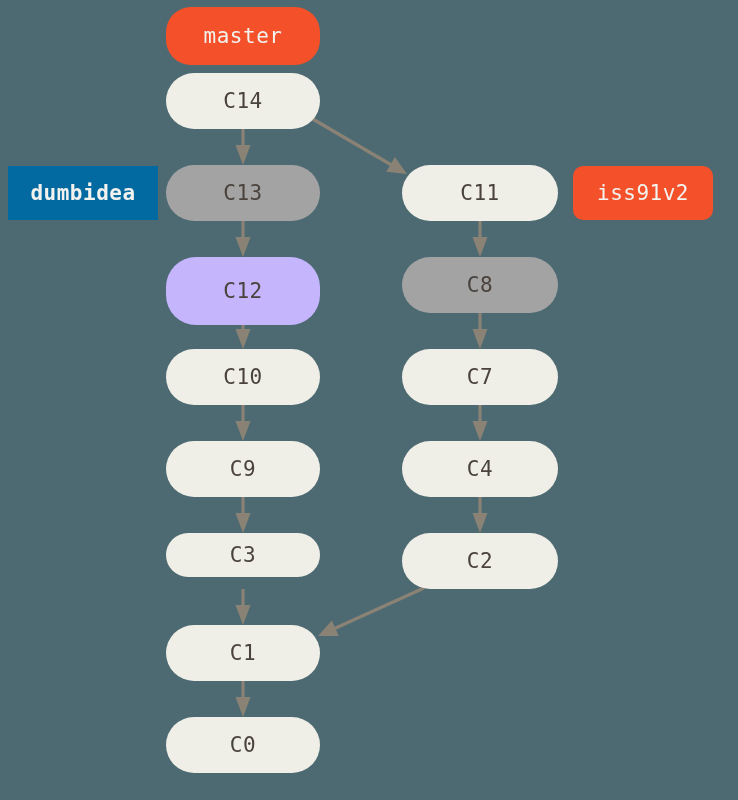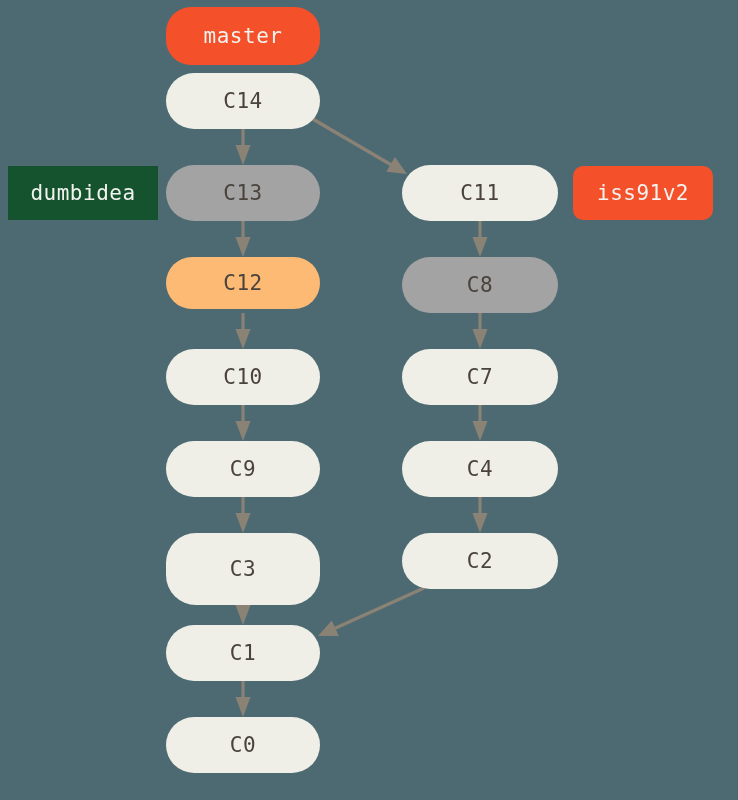--- a/index.html
+++ b/index.html
@@ -114,31 +114,31 @@
       </g>
       <g>
         <line x1="424" y1="588" x2="333.48622106377286" y2="628.9873715937632" stroke="#8a8275" stroke-width="3.4"></line>
         <polygon points="318,636 331.8018152210983,620.4192459552607 338.8144436273351,635.9054670190335" fill="#8a8275"></polygon>
       </g>
     </svg>
 
   <div id="nodes-layer">
       <div class="commit-node" style="left: 166px; top: 73px; width: 154px; height: 56px; background: rgb(240, 239, 231); color: rgb(74, 66, 60);">C14</div>
       <div class="commit-node" style="left: 166px; top: 165px; width: 154px; height: 56px; background: #a3a3a3; color: rgb(74, 66, 60);">C13</div>
-      <div class="commit-node" style="left: 166px; top: 257px; width: 154px; height: 52px; background: #fdba74; color: rgb(74, 66, 60);">C12</div>
+      <div class="commit-node" style="left: 166px; top: 257px; width: 154px; height: 68px; background: #c4b5fd; color: rgb(74, 66, 60);">C12</div>
       <div class="commit-node" style="left: 166px; top: 349px; width: 154px; height: 56px; background: rgb(240, 239, 231); color: rgb(74, 66, 60);">C10</div>
       <div class="commit-node" style="left: 166px; top: 441px; width: 154px; height: 56px; background: rgb(240, 239, 231); color: rgb(74, 66, 60);">C9</div>
-      <div class="commit-node" style="left: 166px; top: 533px; width: 154px; height: 72px; background: rgb(240, 239, 231); color: rgb(74, 66, 60);">C3</div>
+      <div class="commit-node" style="left: 166px; top: 533px; width: 154px; height: 44px; background: rgb(240, 239, 231); color: rgb(74, 66, 60);">C3</div>
       <div class="commit-node" style="left: 166px; top: 625px; width: 154px; height: 56px; background: rgb(240, 239, 231); color: rgb(74, 66, 60);">C1</div>
       <div class="commit-node" style="left: 166px; top: 717px; width: 154px; height: 56px; background: rgb(240, 239, 231); color: rgb(74, 66, 60);">C0</div>
       <div class="commit-node" style="left: 402px; top: 165px; width: 156px; height: 56px; background: rgb(240, 239, 231); color: rgb(74, 66, 60);">C11</div>
       <div class="commit-node" style="left: 402px; top: 257px; width: 156px; height: 56px; background: #a3a3a3; color: rgb(74, 66, 60);">C8</div>
       <div class="commit-node" style="left: 402px; top: 349px; width: 156px; height: 56px; background: rgb(240, 239, 231); color: rgb(74, 66, 60);">C7</div>
       <div class="commit-node" style="left: 402px; top: 441px; width: 156px; height: 56px; background: rgb(240, 239, 231); color: rgb(74, 66, 60);">C4</div>
       <div class="commit-node" style="left: 402px; top: 533px; width: 156px; height: 56px; background: rgb(240, 239, 231); color: rgb(74, 66, 60);">C2</div>
     </div>
   <div id="labels-layer">
       <div class="branch-label" style="left: 166px; top: 7px; width: 154px; height: 58px; background: rgb(244, 80, 42); color: rgb(242, 242, 239); border-radius: 25px;">master</div>
-      <div class="branch-label" style="left: 8px; top: 166px; width: 150px; height: 54px; background: #14532d; color: rgb(242, 242, 239);">dumbidea</div>
+      <div class="branch-label" style="left: 8px; top: 166px; width: 150px; height: 54px; background: #0369a1; color: rgb(242, 242, 239); font-weight: bold;">dumbidea</div>
       <div class="branch-label" style="left: 573px; top: 166px; width: 140px; height: 54px; background: rgb(244, 80, 42); color: rgb(242, 242, 239); border-radius: 10px;">iss91v2</div>
     </div>
 
 </div>
 
 </body></html>

